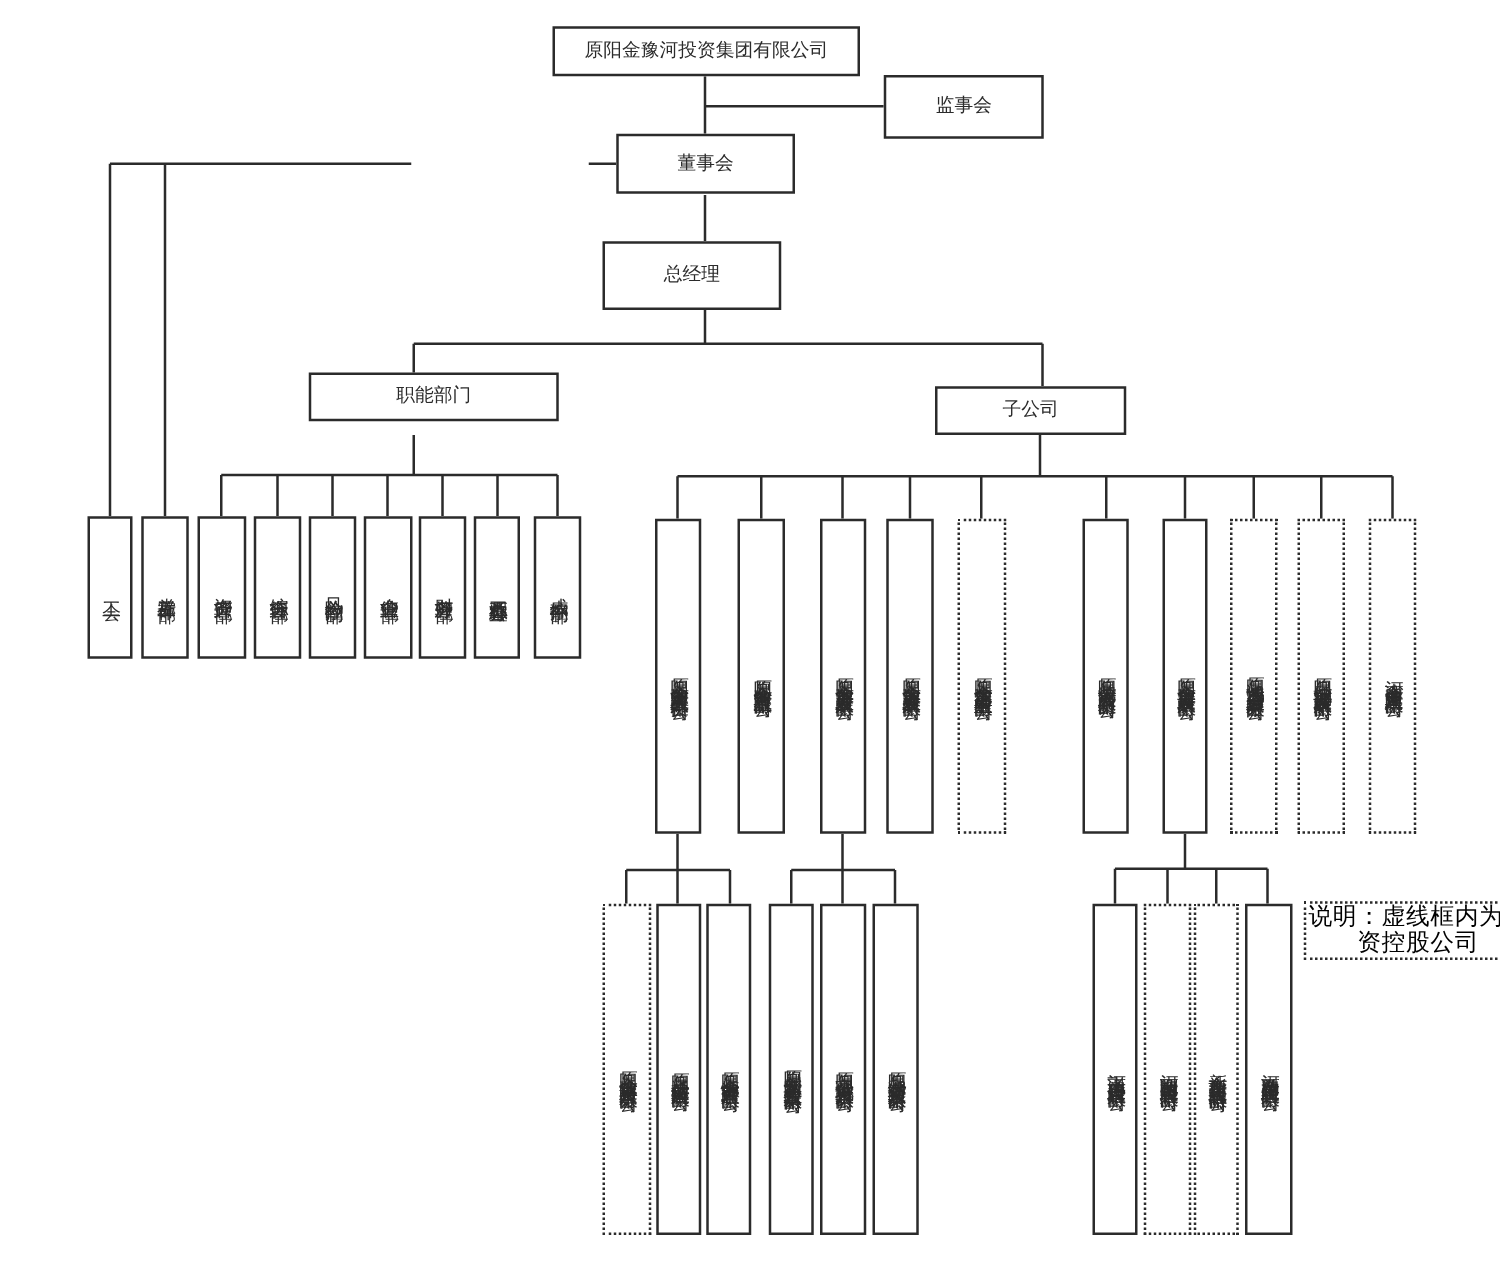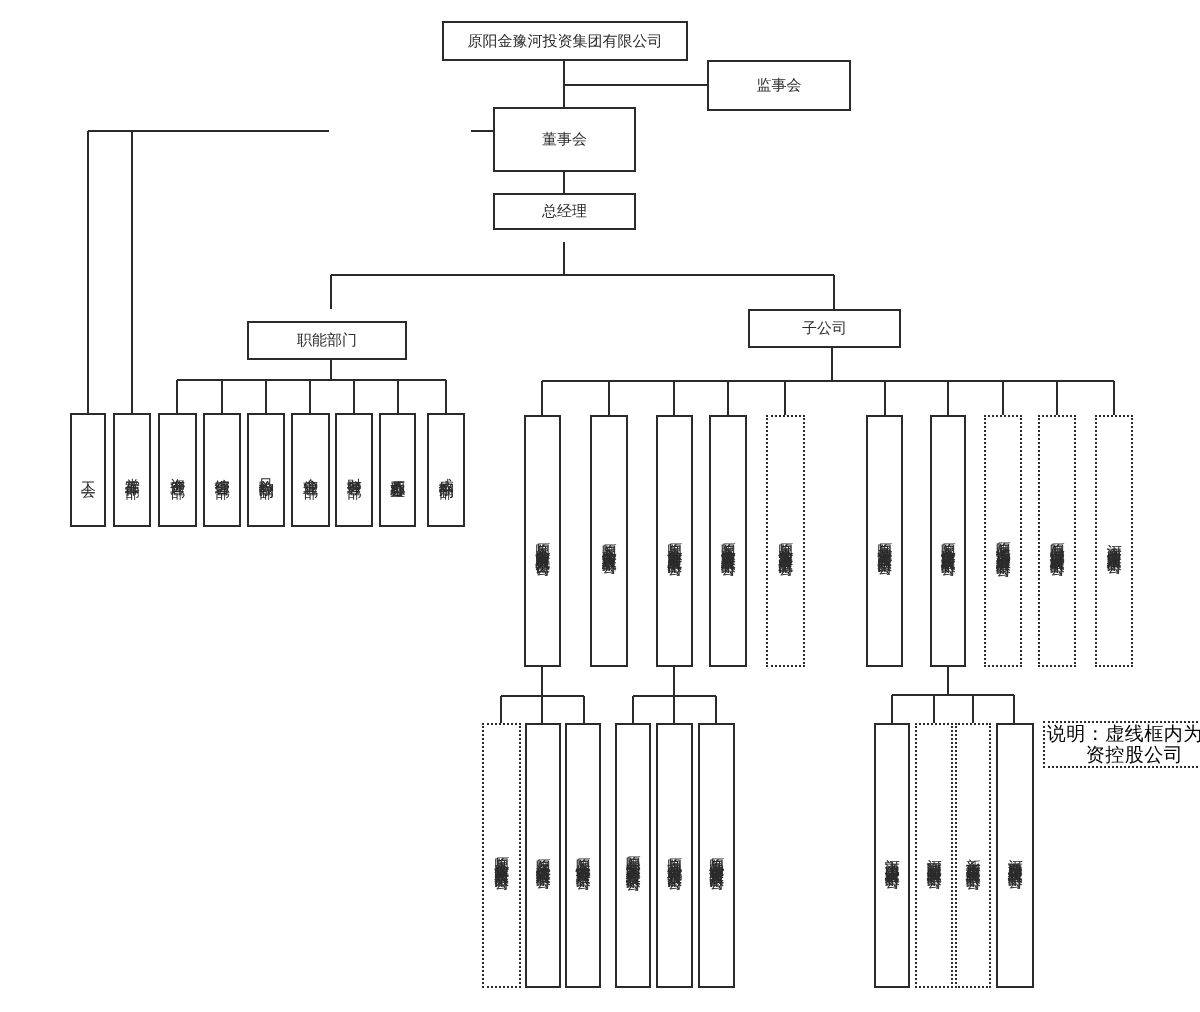--- a/index.html
+++ b/index.html
@@ -85,28 +85,28 @@
              M626 667 V696
              M585 696 H668
              M585 696 V723 M626 696 V723 M668 696 V723
              M900 667 V695
              M844 695 H966
              M844 695 V723 M886 695 V723 M925 695 V723 M966 695 V723" stroke="#2b2b2b" stroke-width="2" fill="none"></path>
   </svg>
 
   <div class="box" style="left:394px;top:21px;width:246px;height:40px">原阳金豫河投资集团有限公司</div>
 
-  <div class="box" style="left:659px;top:60px;width:144px;height:51px">监事会</div>
+  <div class="box" style="left:659px;top:60px;width:128px;height:51px">监事会</div>
 
 
-  <div class="box" style="left:445px;top:107px;width:143px;height:65px">董事会</div>
+  <div class="box" style="left:445px;top:107px;width:143px;height:48px">董事会</div>
 
-  <div class="box" style="left:445px;top:193px;width:143px;height:37px">总经理</div>
+  <div class="box" style="left:434px;top:193px;width:143px;height:55px">总经理</div>
 
-  <div class="box" style="left:199px;top:321px;width:160px;height:39px">职能部门</div>
+  <div class="box" style="left:199px;top:298px;width:200px;height:39px">职能部门</div>
 
   <div class="box" style="left:700px;top:309px;width:153px;height:39px">子公司</div>
 
   <div class="box vbox" style="left:22px;top:413px;width:36px;height:114px">工会</div>
   <div class="box vbox" style="left:65px;top:413px;width:38px;height:114px">党群工作部</div>
 
   <div class="box vbox" style="left:110px;top:413px;width:39px;height:114px">资产管理部</div>
   <div class="box vbox" style="left:155px;top:413px;width:38px;height:114px">综合管理部</div>
   <div class="box vbox" style="left:199px;top:413px;width:38px;height:114px">风险控制部</div>
   <div class="box vbox" style="left:243px;top:413px;width:39px;height:114px">企业管理部</div>

